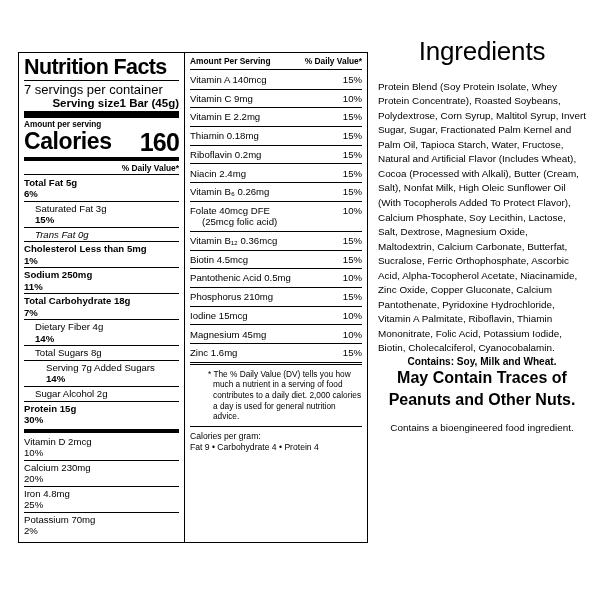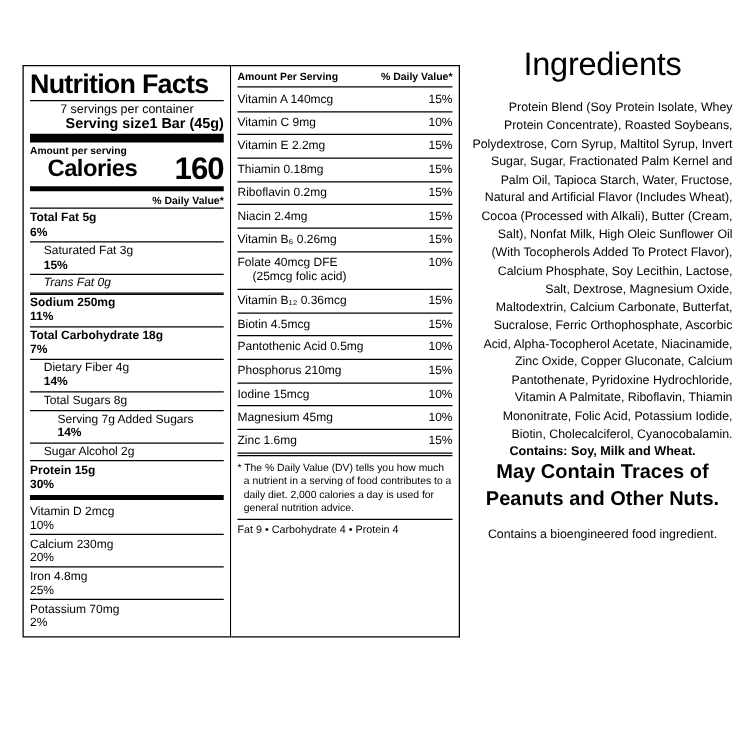--- a/index.html
+++ b/index.html
@@ -37,32 +37,32 @@
     font-size: 21.5px;
     line-height: 1.0;
     letter-spacing: -0.6px;
     margin: 1px 0 1px 0;
   }
   .rule-thick { border-top: 7px solid #000; margin: 2px 0 2px 0; }
   .rule-med { border-top: 4px solid #000; margin: 2px 0 2px 0; }
   .rule-thin { border-top: 1px solid #000; margin: 1px 0 1px 0; }
   .rule-hair { border-top: 0.7px solid #000; margin: 0; }
 
-  .srv-count { font-size: 10px; margin: 1px 0 0 0; text-align: center; }
+  .srv-count { font-size: 13px; margin: 1px 0 0 0; }
   .srv-size {
     display: flex; justify-content: flex-end;
     font-weight: bold; font-size: 11.5px; margin: 0 0 1px 0;
   }
 
   .amt-per { font-size: 8.2px; font-weight: bold; margin-top: 1px; }
   .cal-row {
     display: flex; align-items: flex-end; justify-content: space-between;
     margin: -1px 0 0 0;
   }
-  .cal-label { font-weight: bold; font-size: 19px; letter-spacing: -0.4px; margin-left: 14px; }
+  .cal-label { font-weight: bold; font-size: 23px; letter-spacing: -0.4px; }
   .cal-value { font-weight: bold; font-size: 25px; letter-spacing: -0.8px; line-height: 0.95; }
 
   .dv-head {
     text-align: right; font-weight: bold; font-size: 8.4px;
     margin: 1px 0 1px 0;
   }
 
   .nrow {
     display: flex; justify-content: space-between;
     font-size: 9.6px; line-height: 1.18;
@@ -86,41 +86,41 @@
     font-size: 9.6px; line-height: 1.2;
     padding: 3.1px 0 3.1px 0;
   }
   .rrow .rnm { padding-right: 4px; }
   .rrow .rdv { white-space: nowrap; }
   .sub-line { display: block; font-size: 9.6px; }
 
   .footnote {
     font-size: 8.3px; line-height: 1.28;
     padding: 3px 0 3px 0;
-    text-indent: -5px; margin-left: 5px;
+    text-indent: -5px; margin-left: 23px;
   }
   .calper {
     font-size: 8.6px; padding-top: 3px;
   }
 
   
   .ing {
     position: absolute;
     left: 378px; top: 37px;
     width: 208px;
     text-align: center;
   }
   .ing-title {
     font-size: 26px; line-height: 1.1;
     margin: 0 0 14px 0;
     letter-spacing: -0.2px;
   }
   .ing-body {
     font-size: 9.9px; line-height: 1.47;
-    text-align: right;
+    text-align: left;
   }
   .ing-contains {
     font-size: 10.1px; font-weight: bold;
   }
   .ing-may {
     font-size: 16px; font-weight: bold;
     margin-top: 0; line-height: 1.35;
   }
   .ing-bio {
     font-size: 9.9px; margin-top: 12px;
@@ -159,20 +159,24 @@
       <div class="nrow ind1">
         <span class="nm">Saturated Fat 3g</span>
         <span class="dv">15%</span>
       </div>
       <div class="rule-hair"></div>
       <div class="nrow ind1">
         <span class="nm i">Trans Fat 0g</span>
         <span class="dv"></span>
       </div>
       <div class="rule-hair"></div>
+      <div class="nrow">
+        <span class="nm b">Cholesterol Less than 5mg</span>
+        <span class="dv">1%</span>
+      </div>
       <div class="rule-hair"></div>
       <div class="nrow">
         <span class="nm b">Sodium 250mg</span>
         <span class="dv">11%</span>
       </div>
       <div class="rule-hair"></div>
       <div class="nrow">
         <span class="nm b">Total Carbohydrate 18g</span>
         <span class="dv">7%</span>
       </div>
@@ -306,20 +310,21 @@
       </div>
       <div class="rule-hair"></div>
       <div class="rrow">
         <span class="rnm">Zinc 1.6mg</span>
         <span class="rdv">15%</span>
       </div>
       <div class="rule-hair"></div>
       <div class="rule-thin"></div>
       <div class="footnote">* The % Daily Value (DV) tells you how much a nutrient in a serving of food contributes to a daily diet. 2,000 calories a day is used for general nutrition advice.</div>
       <div class="rule-thin"></div>
+      <div class="calper">Calories per gram:</div>
       <div class="calper" style="padding-top:1px">Fat 9  •  Carbohydrate 4  •  Protein 4</div>
     </div>
   </div>
 
   <div class="ing">
     <div class="ing-title">Ingredients</div>
     <div class="ing-body">Protein Blend (Soy Protein Isolate, Whey Protein Concentrate), Roasted Soybeans, Polydextrose, Corn Syrup, Maltitol Syrup, Invert Sugar, Sugar, Fractionated Palm Kernel and Palm Oil, Tapioca Starch, Water, Fructose, Natural and Artificial Flavor (Includes Wheat), Cocoa (Processed with Alkali), Butter (Cream, Salt), Nonfat Milk, High Oleic Sunflower Oil (With Tocopherols Added To Protect Flavor), Calcium Phosphate, Soy Lecithin, Lactose, Salt, Dextrose, Magnesium Oxide, Maltodextrin, Calcium Carbonate, Butterfat, Sucralose, Ferric Orthophosphate, Ascorbic Acid, Alpha-Tocopherol Acetate, Niacinamide, Zinc Oxide, Copper Gluconate, Calcium Pantothenate, Pyridoxine Hydrochloride, Vitamin A Palmitate, Riboflavin, Thiamin Mononitrate, Folic Acid, Potassium Iodide, Biotin, Cholecalciferol, Cyanocobalamin.</div>
     <div class="ing-contains">Contains: Soy, Milk and Wheat.</div>
     <div class="ing-may">May Contain Traces of Peanuts and Other Nuts.</div>
     <div class="ing-bio">Contains a bioengineered food ingredient.</div>

